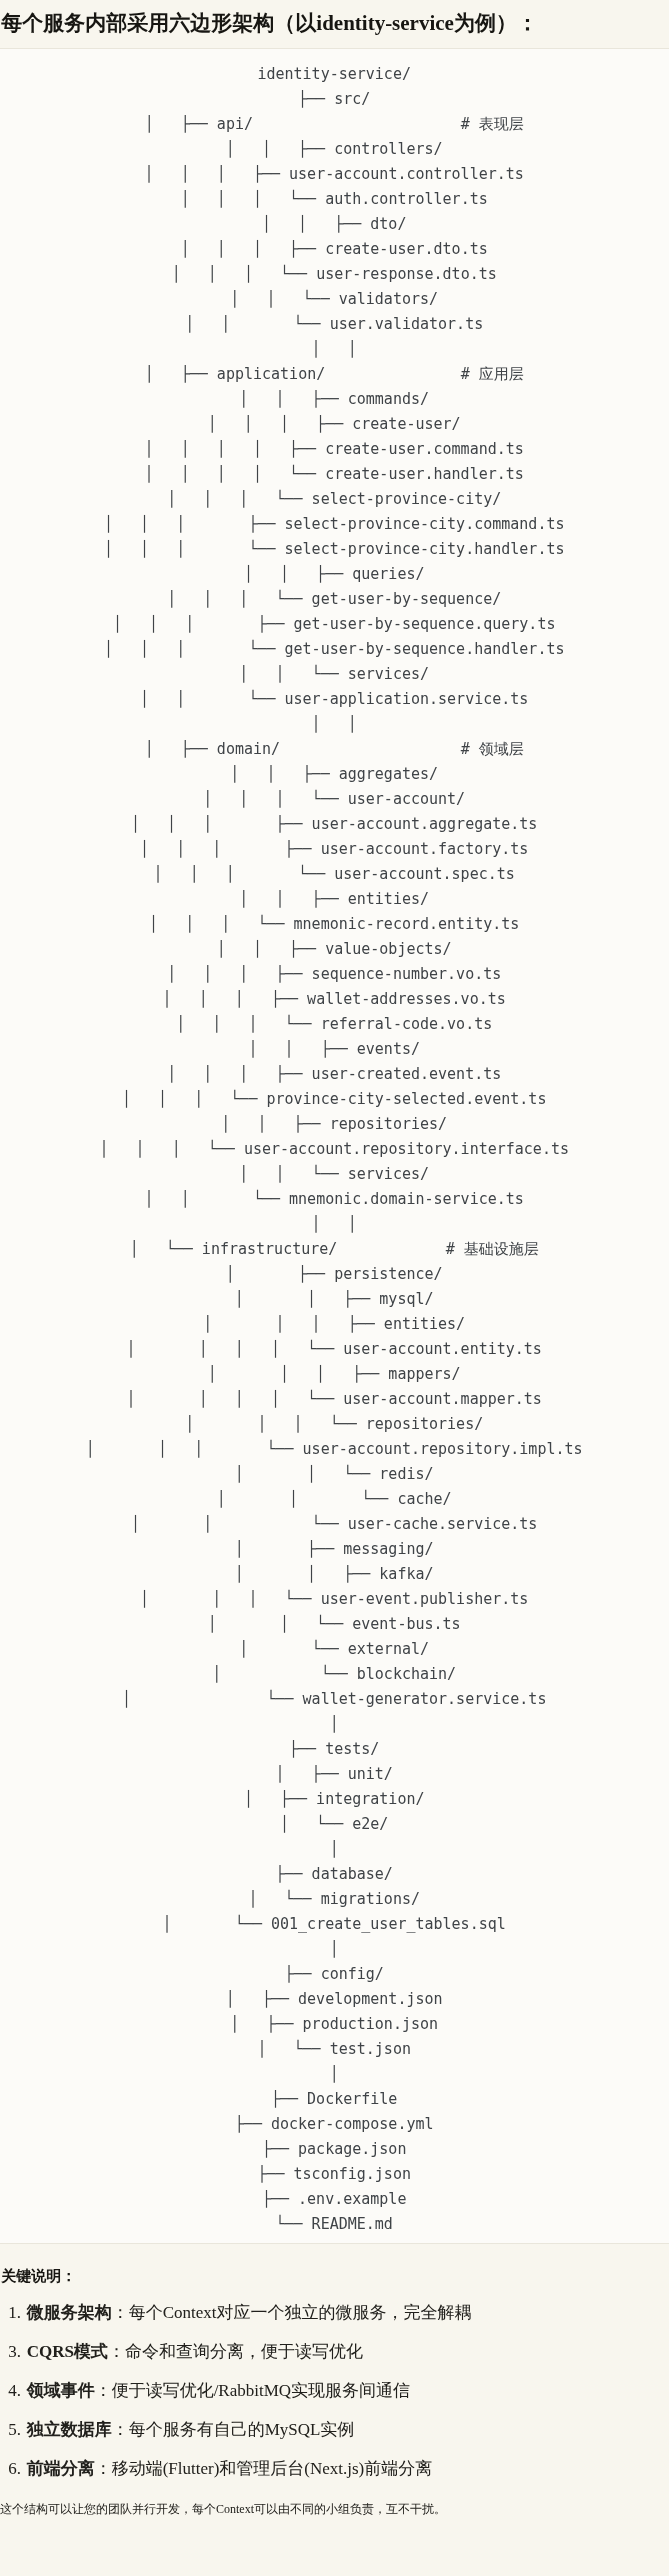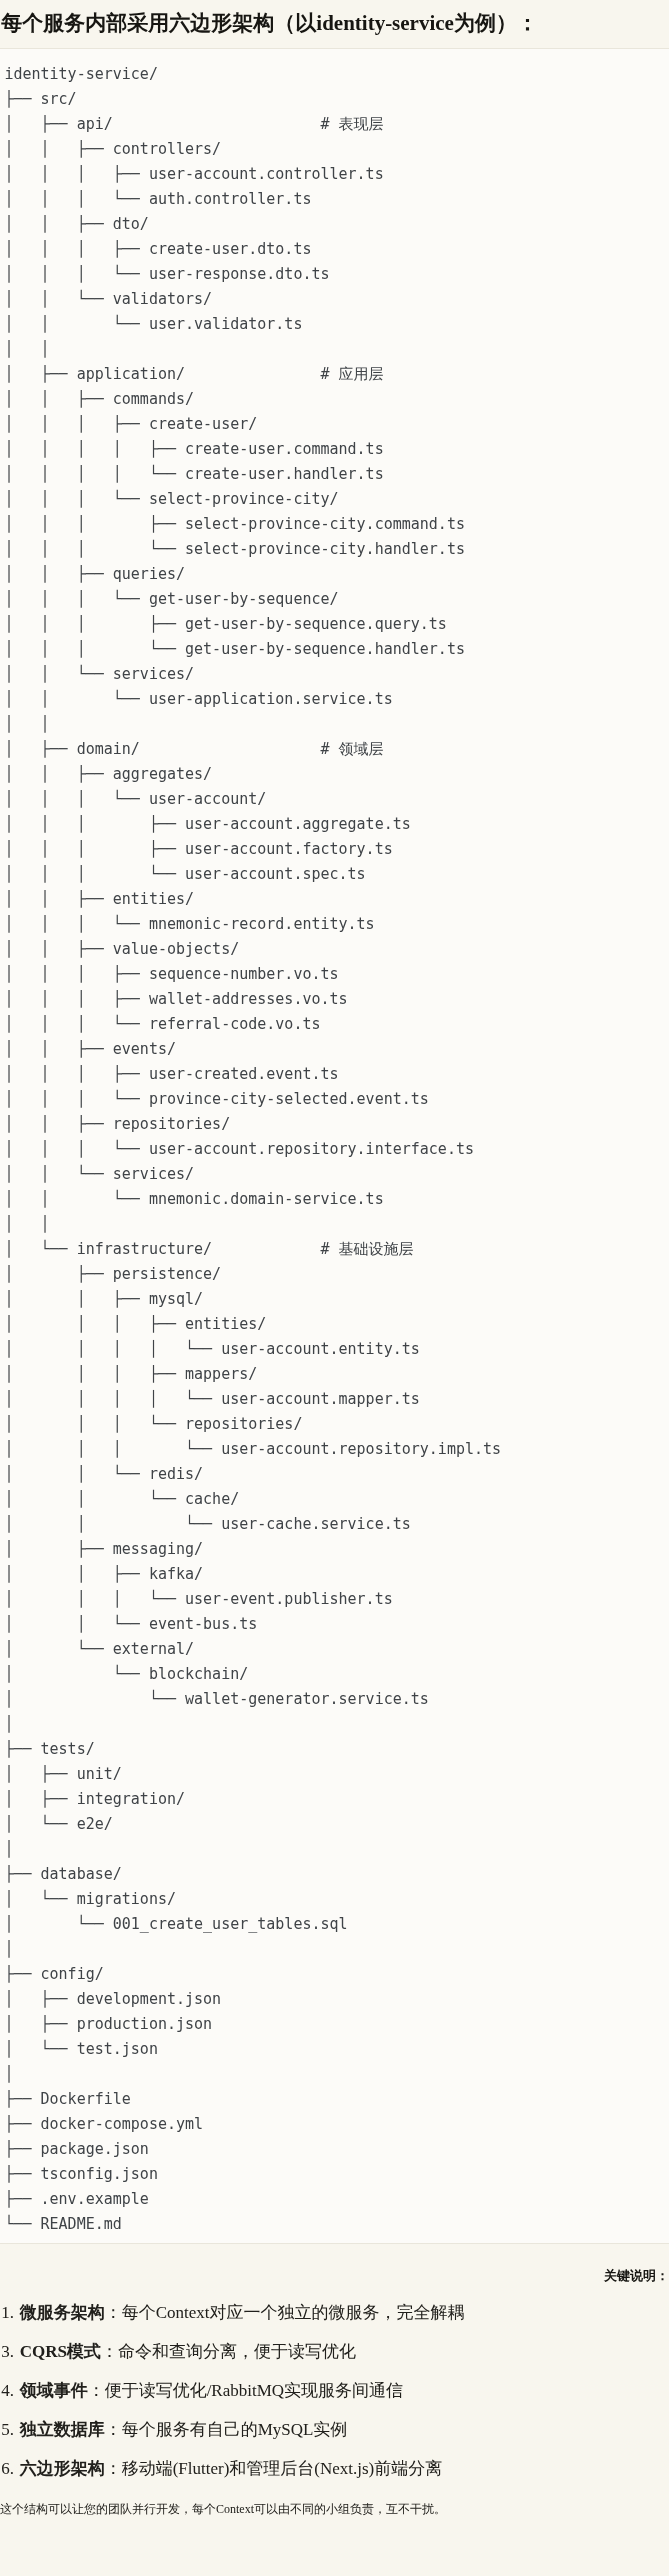--- a/index.html
+++ b/index.html
@@ -16,50 +16,51 @@
     font-weight: 700;
     line-height: 1.25;
     margin: 10px 5px 12px 1.3px;
     color: #171612;
   }
 
   .codeblock {
     background: #fcfbf8;
     border-top: 0.6px solid #e9e6db;
     border-bottom: 0.6px solid #e9e6db;
+    text-align: center;
   }
   .codeblock pre {
     margin: 0;
     padding: 13px 5px 5.6px 4.4px;
     font-family: "DejaVu Sans Mono", monospace;
     font-size: 15px;
     line-height: 25px;
     color: #3f4347;
     white-space: pre;
   }
 
   .notes-heading {
-    font-size: 13px;
+    font-size: 15px;
     font-weight: 700;
     line-height: 24px;
     margin: 20px 0 0 1.3px;
     color: #171612;
-    text-align: right;
   }
 
   ol.notes-list {
     list-style: none;
     margin: 13px 0 0 0;
     padding: 0 0 0 1.3px;
     font-size: 17px;
   }
   ol.notes-list li {
     line-height: 24px;
     margin: 0 0 15px 0;
     white-space: nowrap;
+    padding-left: 7px;
   }
   .item-number { margin-right: 5.6px; }
   .item-label { font-weight: 700; }
 
   .closing-paragraph {
     font-size: 12px;
     line-height: 24px;
     margin: 16.3px 0 0 0;
   }
 </style>
@@ -160,19 +161,19 @@
 └── README.md</pre>
   </div>
 
   <h2 class="notes-heading">关键说明：</h2>
 
   <ol class="notes-list">
     <li><span class="item-number">1.</span><span class="item-label">微服务架构</span><span class="item-colon">：</span><span class="item-text">每个Context对应一个独立的微服务，完全解耦</span></li>
     <li><span class="item-number">3.</span><span class="item-label">CQRS模式</span><span class="item-colon">：</span><span class="item-text">命令和查询分离，便于读写优化</span></li>
     <li><span class="item-number">4.</span><span class="item-label">领域事件</span><span class="item-colon">：</span><span class="item-text">便于读写优化/RabbitMQ实现服务间通信</span></li>
     <li><span class="item-number">5.</span><span class="item-label">独立数据库</span><span class="item-colon">：</span><span class="item-text">每个服务有自己的MySQL实例</span></li>
-    <li><span class="item-number">6.</span><span class="item-label">六边形架构</span><span class="item-colon">：</span><span class="item-text">移动端(Flutter)和管理后台(Next.js)前端分离</span></li>
+    <li><span class="item-number">6.</span><span class="item-label">前端分离</span><span class="item-colon">：</span><span class="item-text">移动端(Flutter)和管理后台(Next.js)前端分离</span></li>
   </ol>
 
   <p class="closing-paragraph">这个结构可以让您的团队并行开发，每个Context可以由不同的小组负责，互不干扰。</p>
 
 </div>
 
 
 </body></html>

